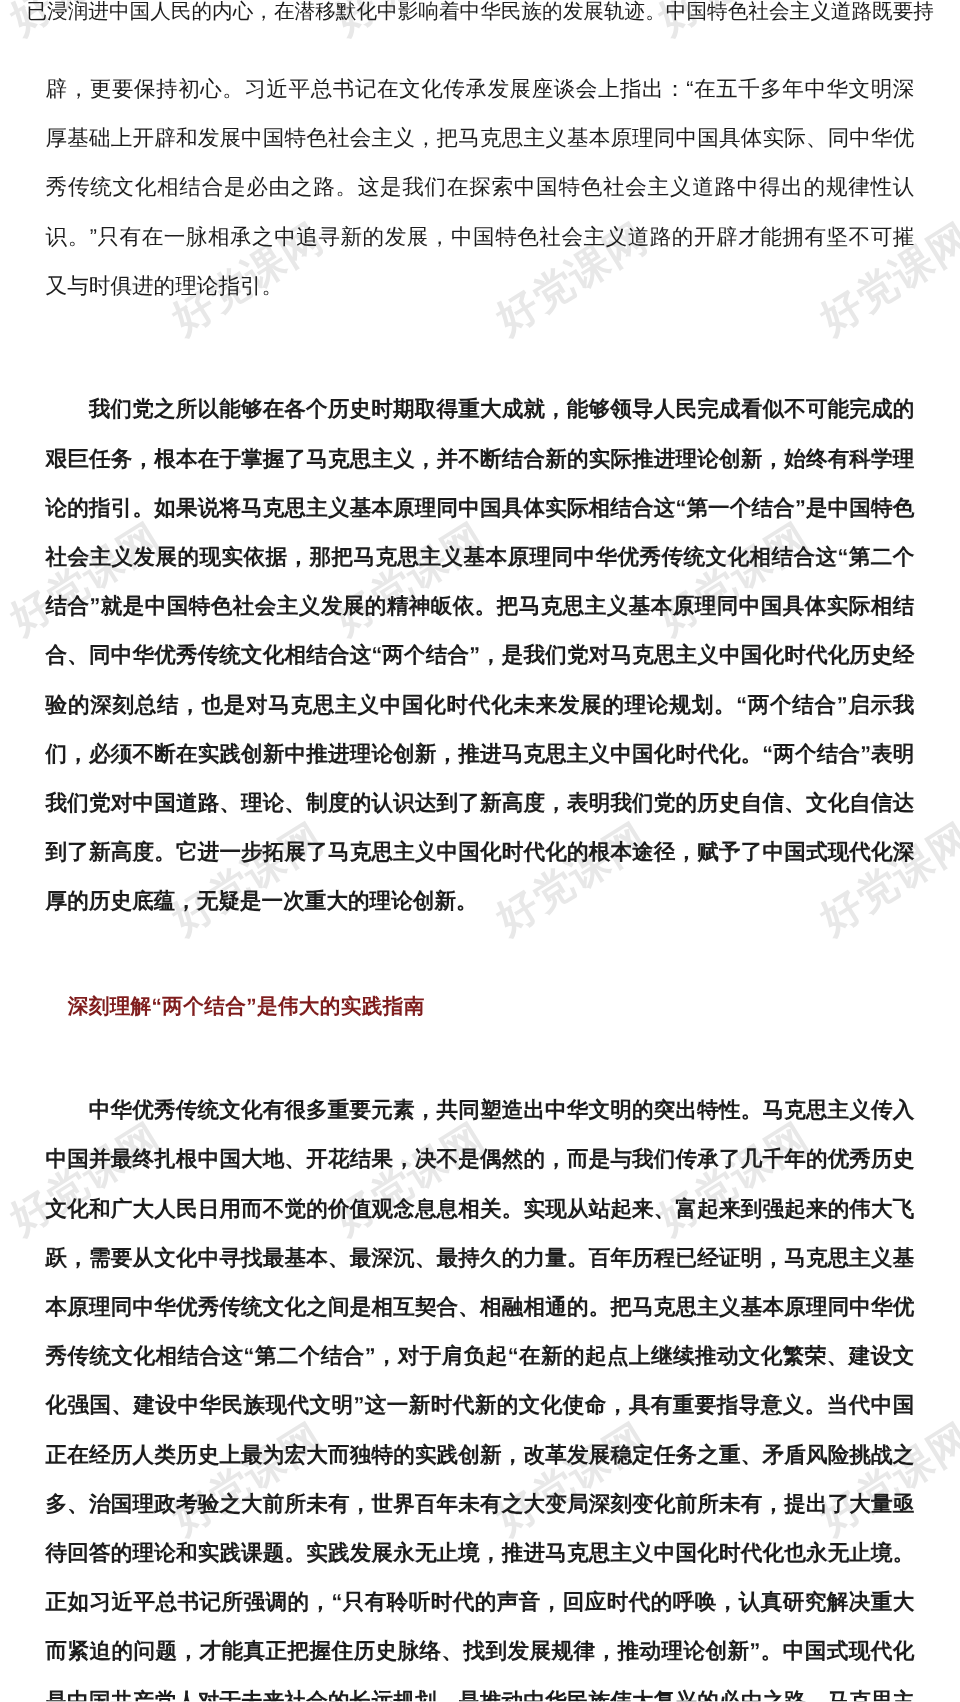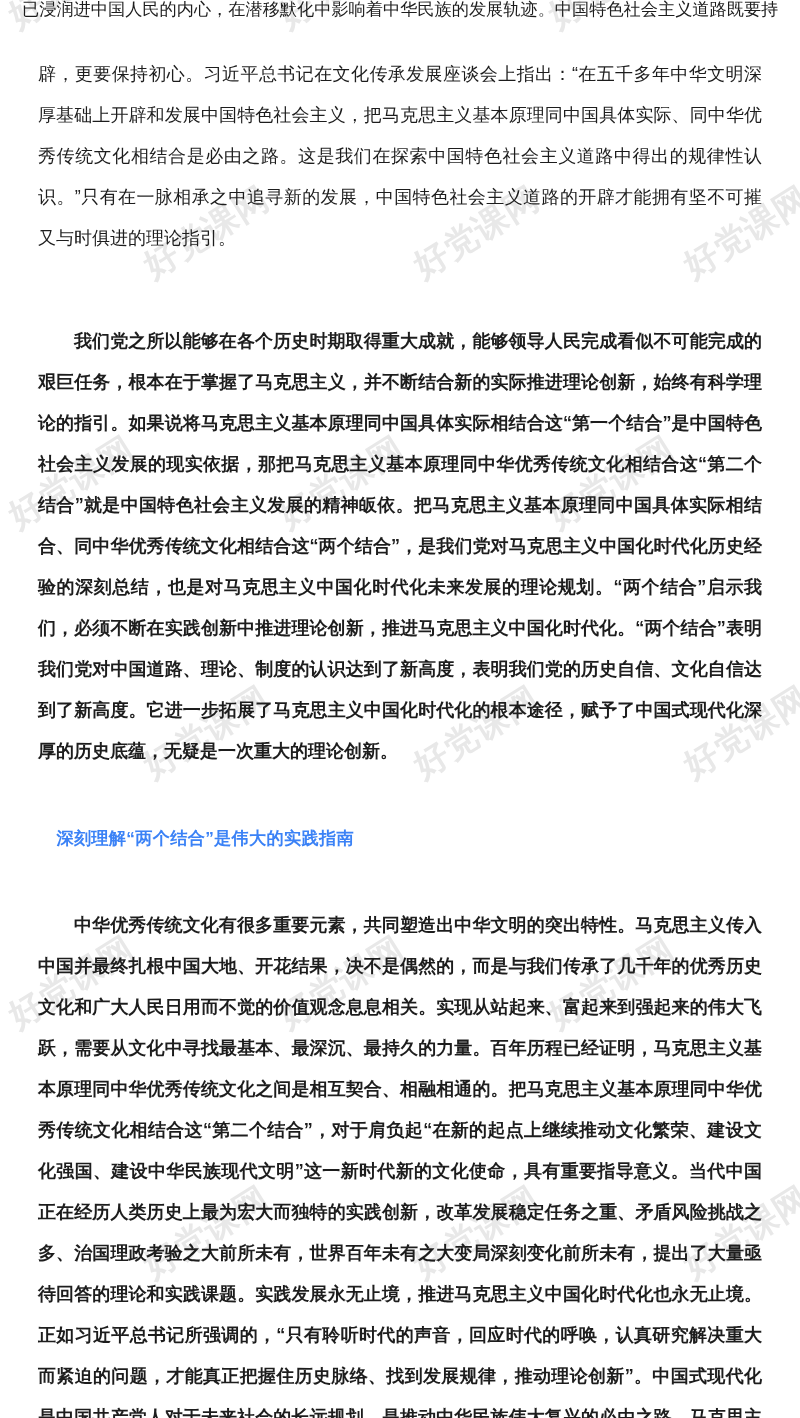--- a/index.html
+++ b/index.html
@@ -85,21 +85,21 @@
   }
 
   .spacer-sm { height: 30px; }
   .spacer-md { height: 38px; }
 
   .heading {
     margin: 0;
     font-size: 17.2px;
     line-height: 41px;
     font-weight: 700;
-    color: #3b82f6;
+    color: #7f1d1d;
     text-indent: 2em;
     letter-spacing: 0.3px;
   }
 </style>
 </head>
 <body>
 
 <div id="page">
 
   <div id="watermark-layer">

